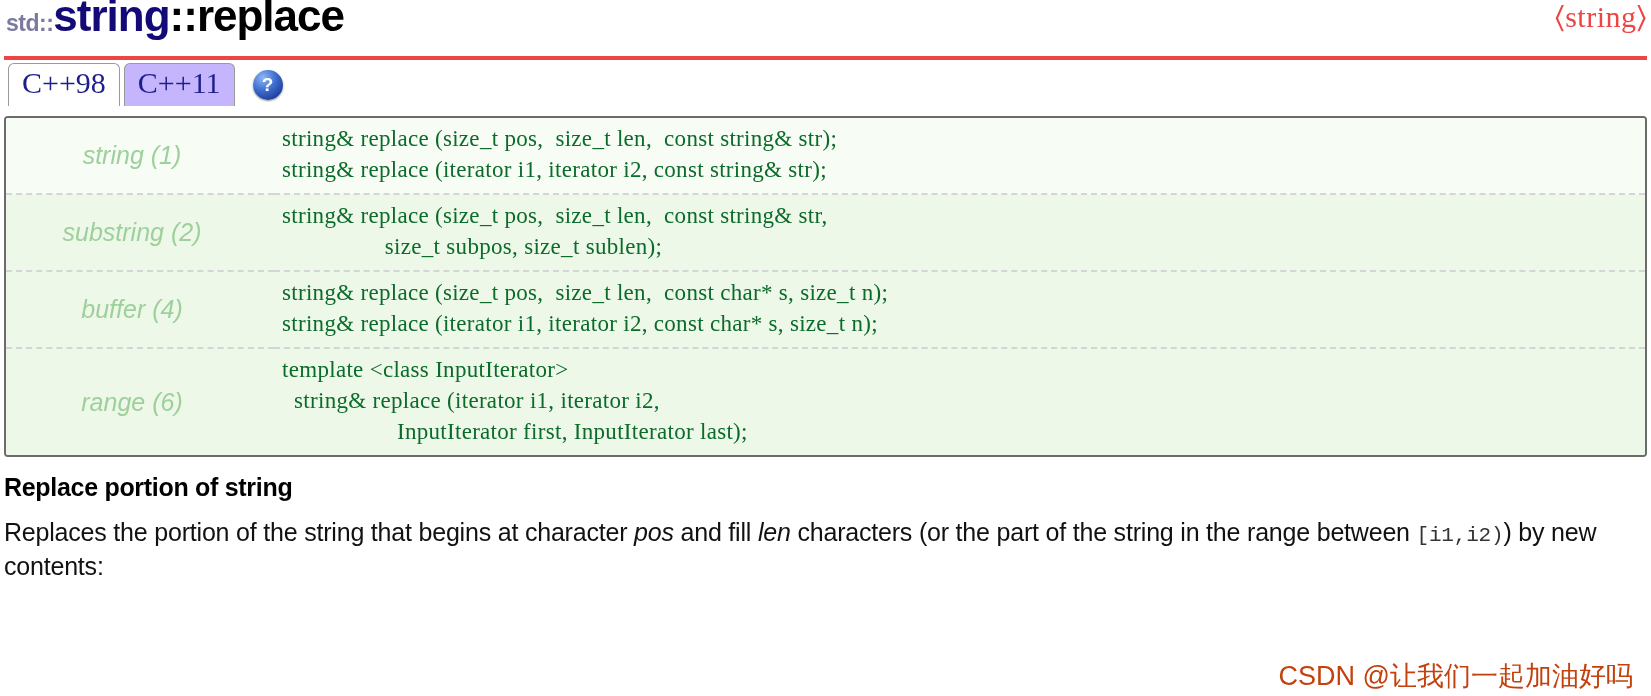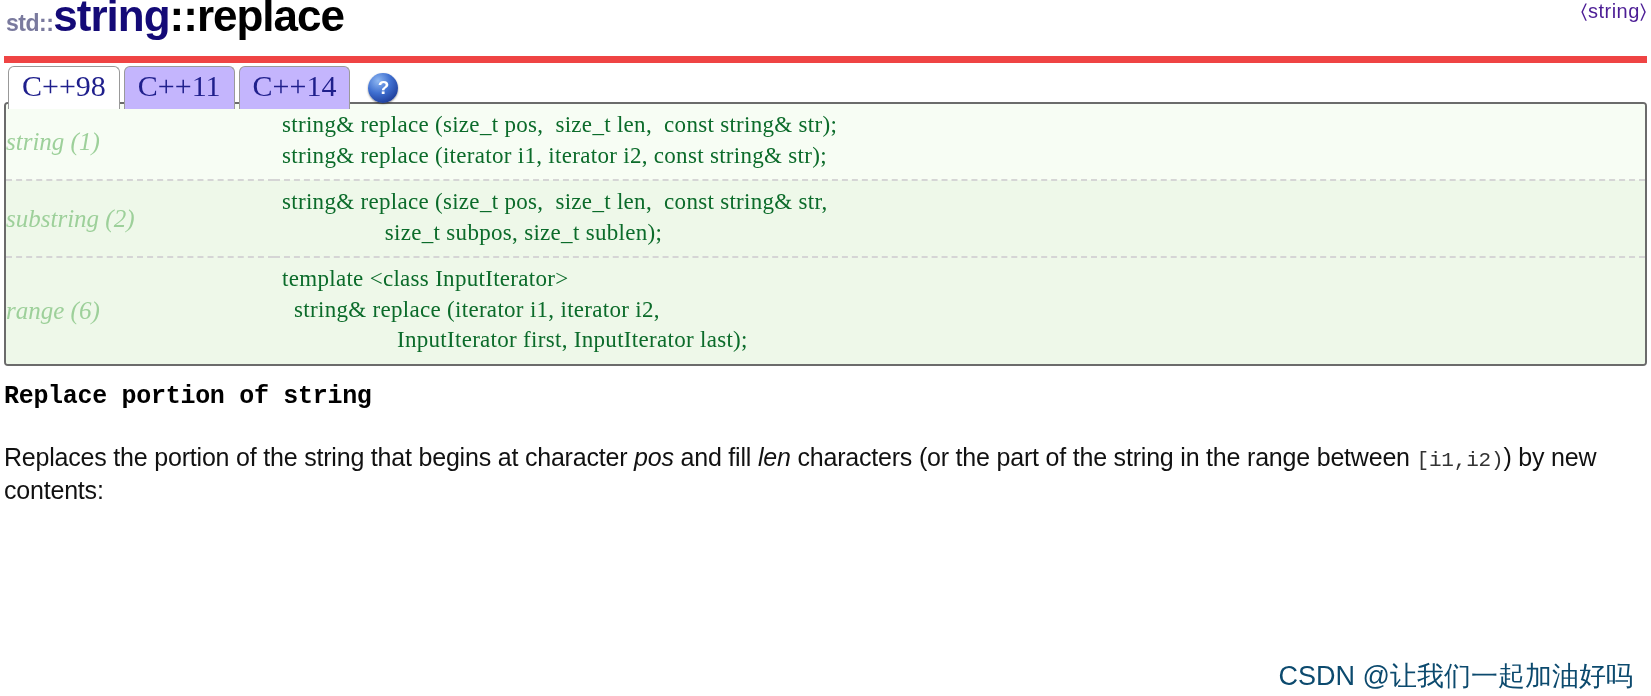--- a/index.html
+++ b/index.html
@@ -51,31 +51,31 @@
   .title .member {
     font-size: 44px;
     font-weight: bold;
     color: #000000;
     letter-spacing: -1px;
   }
   .header-file {
     position: absolute;
     right: 4px;
     top: 0px;
-    font-family: Liberation Sans, sans-serif;
-    font-size: 20px;
-    color: #4c1d95;
+    font-family: Liberation Serif, serif;
+    font-size: 30px;
+    color: #ef4444;
     letter-spacing: 0.5px;
   }
 
   
   .tabbar {
     position: relative;
-    margin: 0 4px 2px 4px;
-    border-top: 7px solid #ef4444;
+    margin: 0 4px 16px 4px;
+    border-top: 4px solid #ef4444;
     height: 44px;
     background: #ffffff;
   }
   .tabs {
     position: absolute;
     left: 4px;
     top: 3px;
     display: flex;
     align-items: flex-end;
     gap: 4px;
@@ -130,24 +130,24 @@
     border-collapse: collapse;
     table-layout: fixed;
   }
   table.proto tr.odd  { background: #f7fdf4; }
   table.proto tr.even { background: #eef8e9; }
   table.proto tr + tr td {
     border-top: 2px dashed #d5d5d5;
   }
   table.proto td.label {
     width: 268px;
-    text-align: left;
+    text-align: center;
     vertical-align: middle;
     padding: 6px 16px 6px 0;
-    font-family: Liberation Serif, serif;
+    font-family: Liberation Sans, sans-serif;
     font-style: italic;
     font-size: 25px;
     color: #9dd09a;
     white-space: nowrap;
   }
   table.proto td.code {
     vertical-align: middle;
     padding: 6px 6px 8px 8px;
     margin-left: 36px;
   }
@@ -160,22 +160,22 @@
     white-space: pre;
     letter-spacing: 0.3px;
   }
 
   
   .desc {
     margin: 16px 4px 0 4px;
     position: relative;
   }
   .desc h3 {
-    margin: 0 0 30px 0;
-    font-family: Liberation Mono, monospace;
+    margin: 0 0 14px 0;
+    font-family: Liberation Sans, sans-serif;
     font-size: 25px;
     font-weight: bold;
     color: #000000;
     letter-spacing: -0.3px;
   }
   .desc p {
     margin: 0;
     font-family: "Liberation Sans", sans-serif;
     font-size: 25px;
     line-height: 1.3;
@@ -192,42 +192,41 @@
     margin-top: 34px;
   }
 
   
   .watermark {
     position: absolute;
     right: 18px;
     bottom: 2px;
     font-family: "Liberation Sans", sans-serif;
     font-size: 27px;
-    color: #0c4a6e;
+    color: #c2410c;
     white-space: nowrap;
     pointer-events: none;
     user-select: none;
     text-align: center;
   }
 </style>
 </head>
 <body>
 
 <div class="page-header">
   <div class="title">
     <span class="ns">std::</span><span class="cls">string</span><span class="sep">::</span><span class="member">replace</span>
   </div>
   <div class="header-file">〈string〉</div>
 </div>
 
 <div class="tabbar">
   <div class="tabs">
     <div class="tab active">C++98</div>
     <div class="tab">C++11</div>
-    <div class="tab">C++14</div>
     <div class="help-icon">?</div>
   </div>
 </div>
 
 <div class="proto-wrap">
   <table class="proto">
     <tbody>
       <tr class="odd">
         <td class="label">string (1)</td>
         <td class="code">
@@ -236,20 +235,27 @@
           </td>
       </tr>
       <tr class="even">
         <td class="label">substring (2)</td>
         <td class="code">
             <pre>string&amp; replace (size_t pos,  size_t len,  const string&amp; str,
                  size_t subpos, size_t sublen);</pre>
           </td>
       </tr>
       <tr class="even">
+        <td class="label">buffer (4)</td>
+        <td class="code">
+            <pre>string&amp; replace (size_t pos,  size_t len,  const char* s, size_t n);
+string&amp; replace (iterator i1, iterator i2, const char* s, size_t n);</pre>
+          </td>
+      </tr>
+      <tr class="even">
         <td class="label">range (6)</td>
         <td class="code">
             <pre>template &lt;class InputIterator&gt;
   string&amp; replace (iterator i1, iterator i2,
                    InputIterator first, InputIterator last);</pre>
           </td>
       </tr>
     </tbody>
   </table>
 </div>

